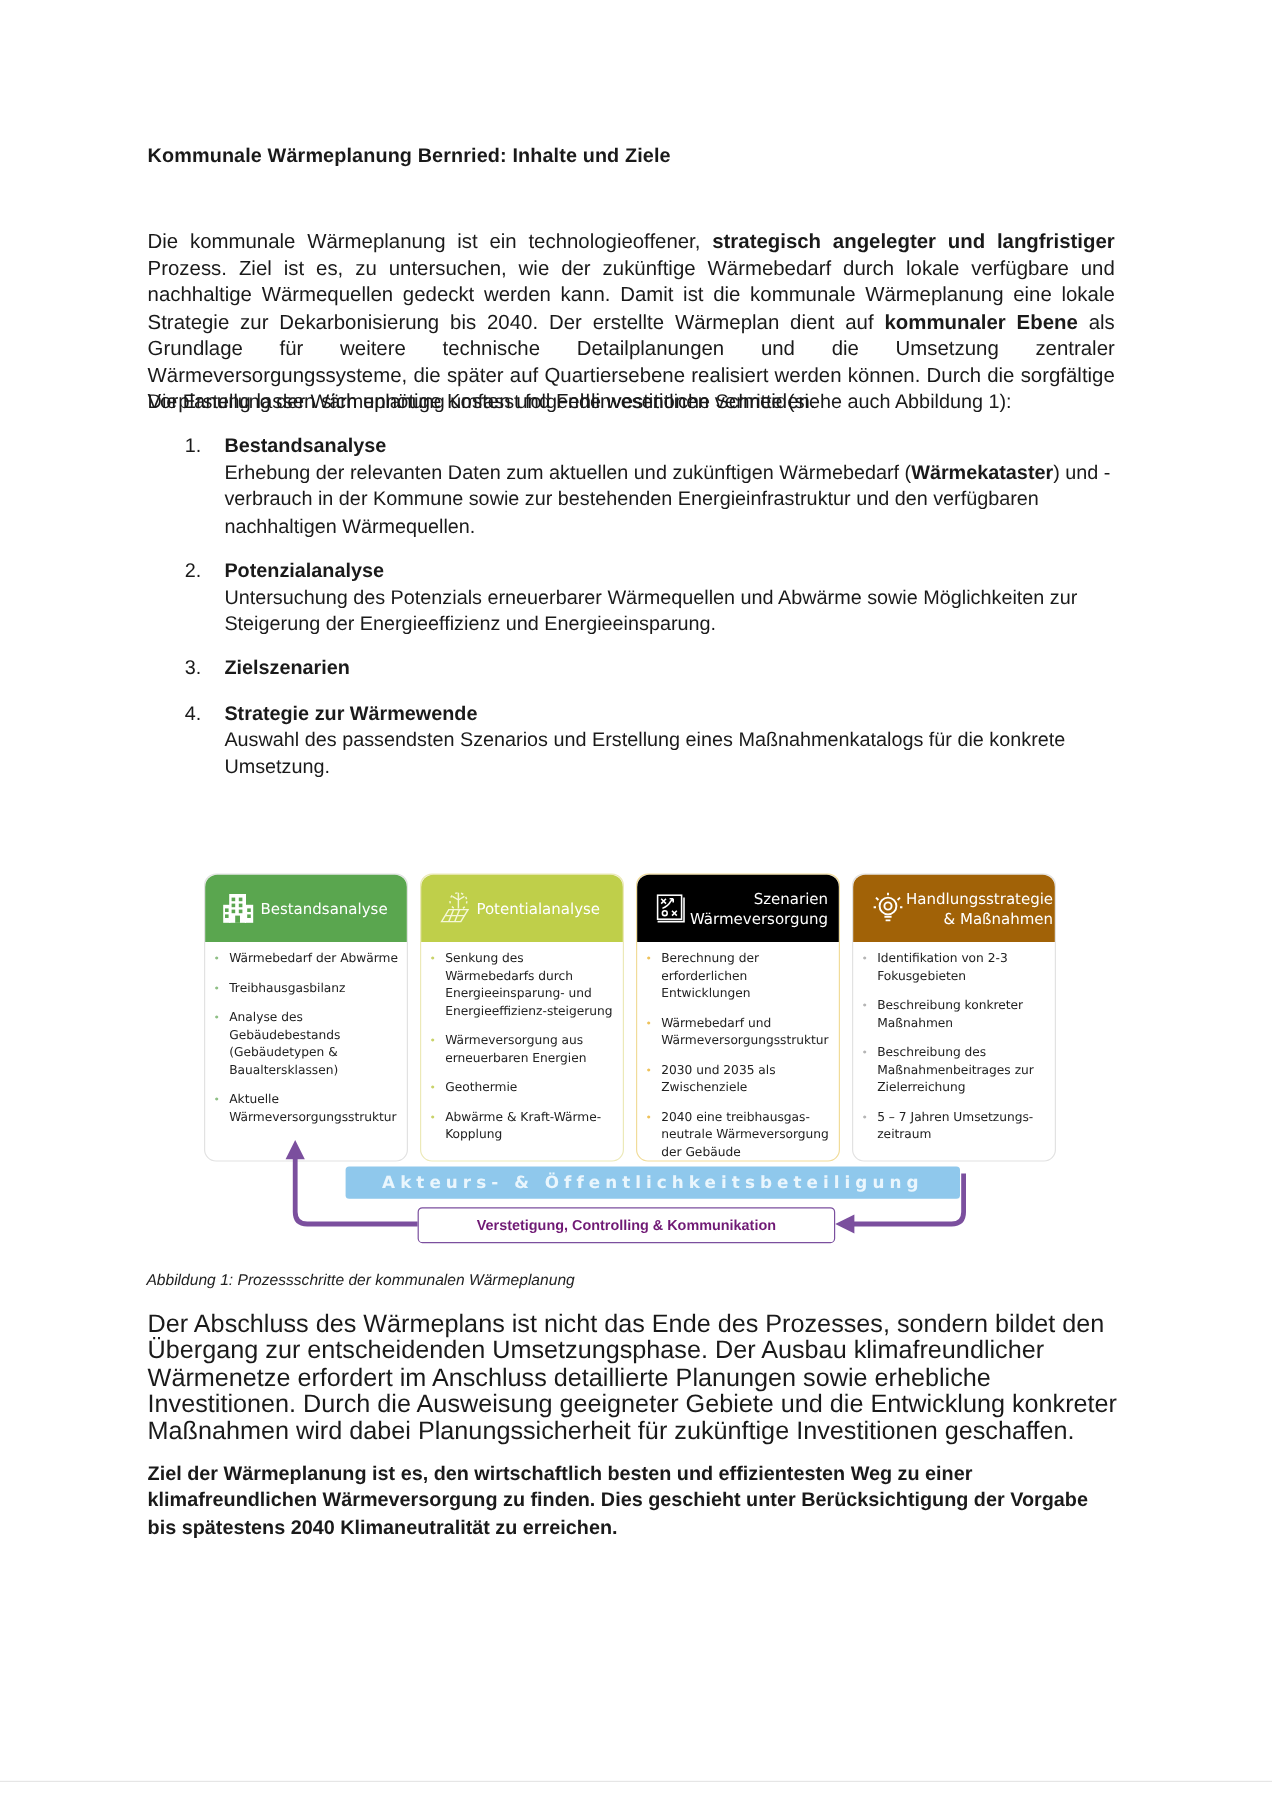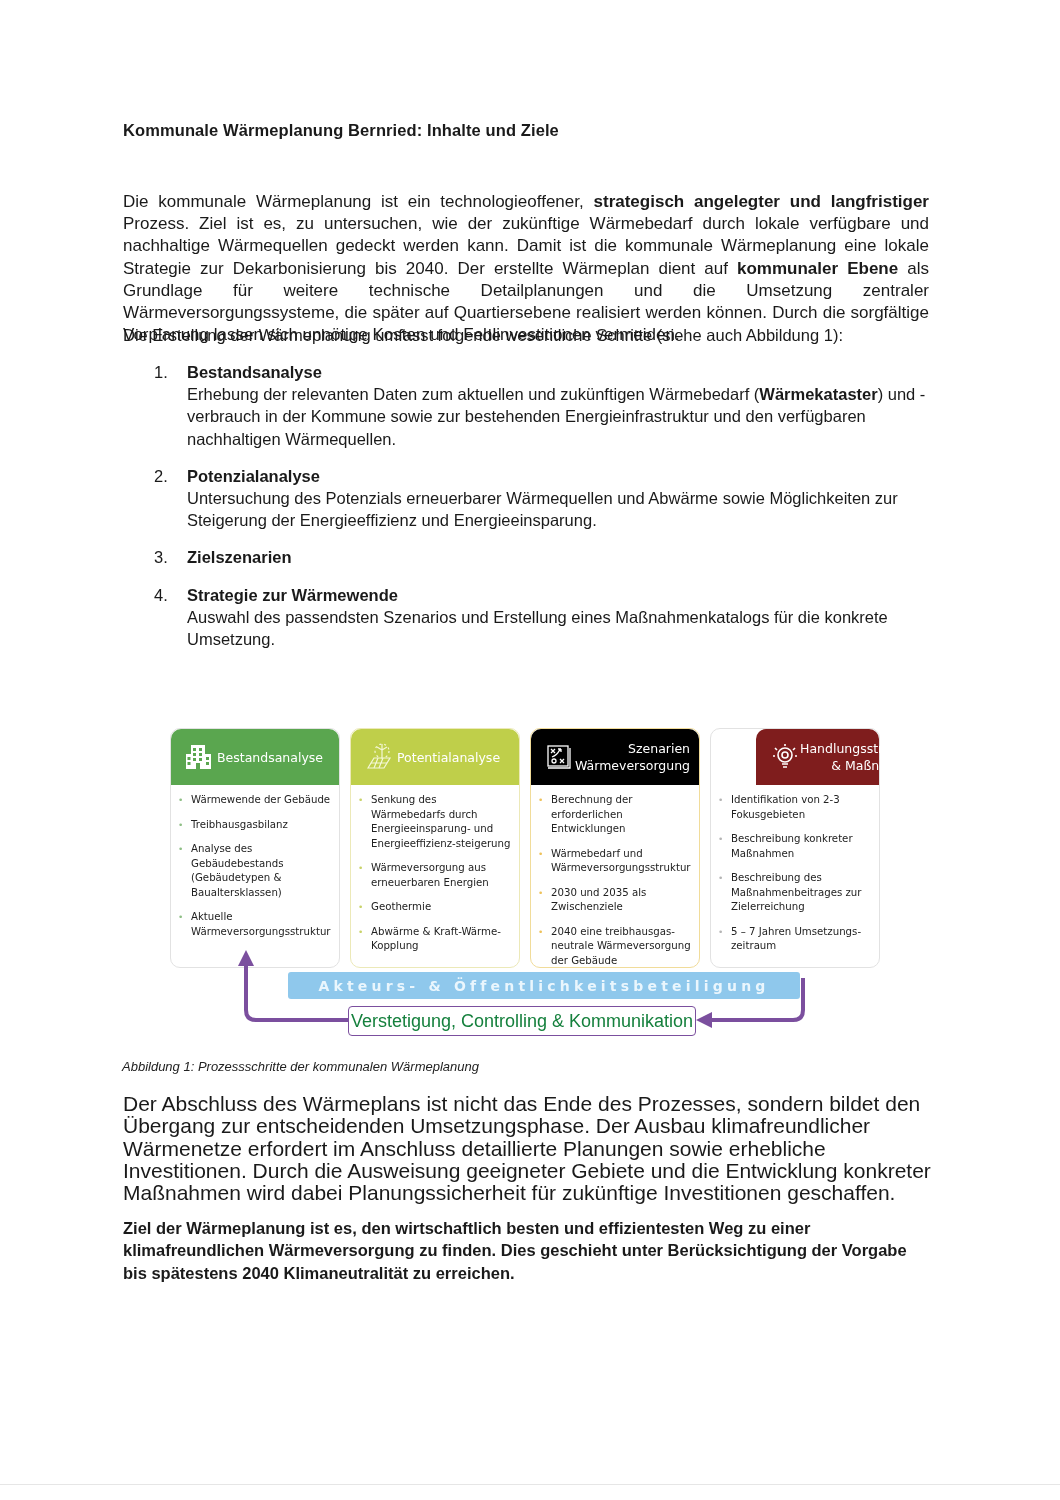--- a/index.html
+++ b/index.html
@@ -21,30 +21,30 @@
   .col .hdr { height: 56px; border-radius: 10px 10px 0 0; color: #fff; font-family: "DejaVu Sans", sans-serif;
               font-size: 12.5px; display: flex; align-items: center; position: relative; }
   .col .hdr .ico { width: 30px; height: 30px; margin-left: 14px; flex: none; }
   .col .hdr .lbl { line-height: 17px; }
   .col ul { list-style: none; margin: 0; padding: 8px 6px 0 6px; }
   .col li { position: relative; padding-left: 14px; font-family: "DejaVu Sans", sans-serif; font-size: 10.2px; line-height: 14.5px; margin-bottom: 10px; color: #222; }
   .col li::before { content: "•"; position: absolute; left: 1px; top: 0; font-size: 9px; }
   .c1 { left: 0; } .c1 .hdr { background: #5aa64f; } .c1 li::before { color: #8fbf86; }
   .c2 { left: 180px; border-color: #ece9b8; } .c2 .hdr { background: #bfcf4a; } .c2 li::before { color: #c9d36a; }
   .c3 { left: 360px; border-color: #f1dc9a; } .c3 .hdr { background: #000000; } .c3 li::before { color: #eec25b; }
-  .c4 { left: 540px; } .c4 .hdr { background: #7f1d1d; margin-left: 45px; } .c4 li::before { color: #b5b5b5; }
+  .c4 { left: 540px; } .c4 .hdr { background: #a16207; } .c4 li::before { color: #b5b5b5; }
   .c3 .hdr .lbl, .c4 .hdr .lbl { text-align: right; flex: 1; margin-right: 10px; }
   .c1 .hdr .lbl, .c2 .hdr .lbl { margin-left: 2px; }
 
   .akteur { position: absolute; left: 118px; top: 244px; width: 512px; height: 27px; background: #8fc8ec;
             border-radius: 3px; color: #eaf6fd; font-family: "DejaVu Sans", sans-serif; font-weight: bold;
             font-size: 14px; letter-spacing: 4.2px; display: flex; align-items: center; justify-content: center; }
   .verst { position: absolute; left: 178px; top: 278px; width: 346px; height: 28px; background: #fff;
-           border: 1.5px solid #7b4f9e; border-radius: 4px; font-family: "Liberation Sans", sans-serif; font-weight: normal;
-           font-size: 18px; display: flex; align-items: center; justify-content: center; color: #15803d; }
+           border: 1.5px solid #7b4f9e; border-radius: 4px; font-family: "Liberation Sans", sans-serif; font-weight: bold;
+           font-size: 12px; display: flex; align-items: center; justify-content: center; color: #701a75; }
   .arrows { position: absolute; left: 0; top: 0; width: 712px; height: 312px; pointer-events: none; }
 
   .caption { position: absolute; left: 122px; top: 1059px; font-size: 13px; font-style: italic; color: #222; }
   .p3 { position: absolute; left: 123px; top: 1093px; width: 810px; font-size: 21px; line-height: 22.3px; }
   .p4 { position: absolute; left: 123px; top: 1217px; width: 800px; font-size: 16.5px; line-height: 22.3px; font-weight: bold; }
   .bottom-line { position: absolute; left: 0; top: 1484px; width: 1060px; height: 1px; background: #e6e6e6; }
 </style>
 </head>
 <body>
 
@@ -96,21 +96,21 @@
             <rect x="2.5" y="15" width="3" height="3"></rect>
               <rect x="21" y="15" width="3" height="3"></rect>
             <rect x="2.5" y="20" width="3" height="3"></rect>
               <rect x="21" y="20" width="3" height="3"></rect>
             <rect x="11" y="21" width="4" height="6"></rect>
           </g>
         </svg>
         <span class="lbl">Bestandsanalyse</span>
       </div>
       <ul>
-        <li>Wärmewende der Gebäude</li>
+        <li>Wärmebedarf der Abwärme</li>
         <li>Treibhausgasbilanz</li>
         <li>Analyse des Gebäudebestands (Gebäudetypen &amp; Baualtersklassen)</li>
         <li>Aktuelle Wärmeversorgungsstruktur</li>
       </ul>
     </div>
 
     <div class="col c2">
       <div class="hdr">
         <svg class="ico" viewBox="0 0 30 30">
           <g stroke="#f4f7d6" stroke-width="1.2" fill="none">

